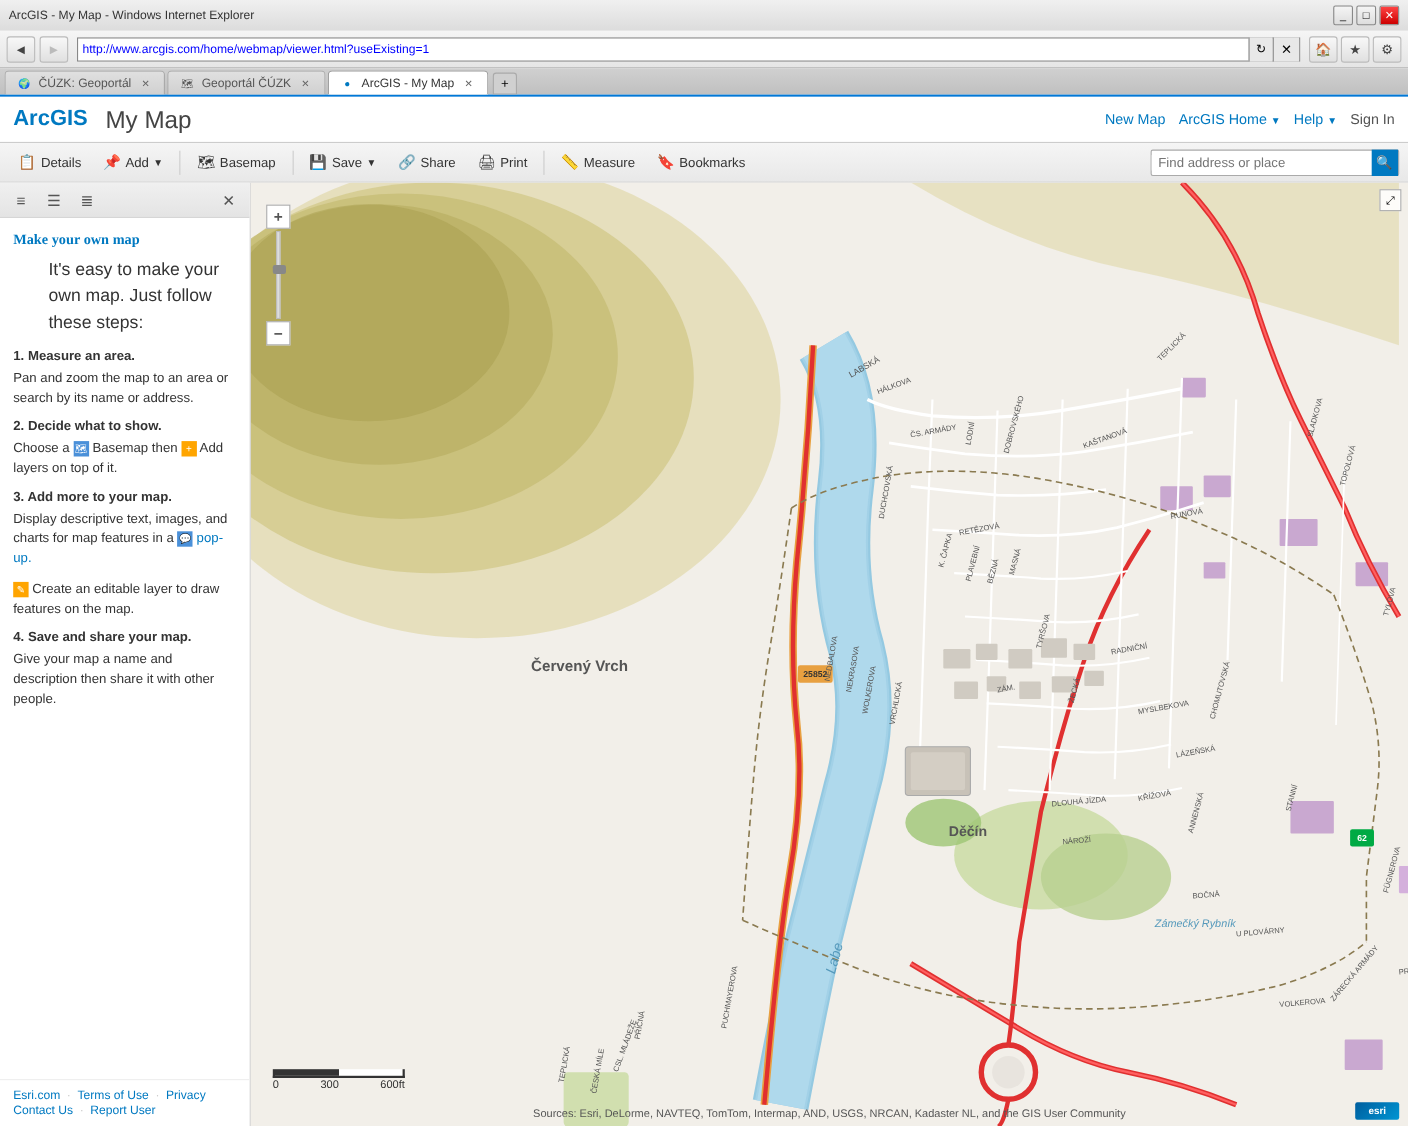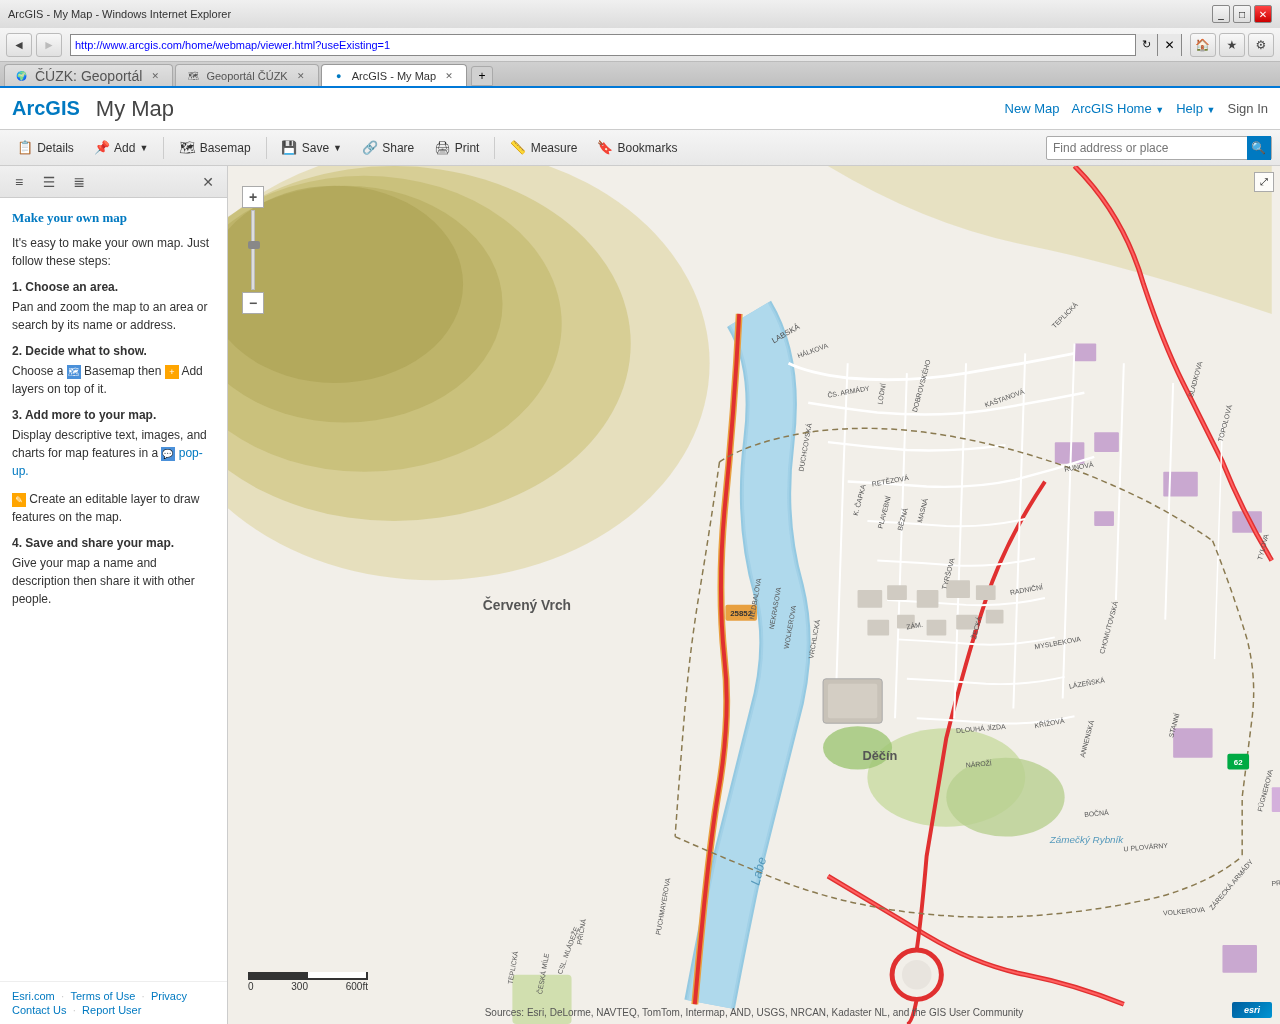--- a/index.html
+++ b/index.html
@@ -42,21 +42,21 @@
     
     .main-content { display: flex; flex: 1; overflow: hidden; }
 
     
     .sidebar { width: 228px; background: white; border-right: 1px solid #ccc; display: flex; flex-direction: column; overflow: hidden; }
     .sidebar-toolbar { height: 32px; background: linear-gradient(to bottom, #f0f0f0, #e4e4e4); display: flex; align-items: center; padding: 0 6px; gap: 4px; border-bottom: 1px solid #ccc; }
     .sidebar-icon-btn { width: 26px; height: 24px; border: 1px solid transparent; border-radius: 2px; display: flex; align-items: center; justify-content: center; cursor: pointer; color: #555; font-size: 14px; }
     .sidebar-close { margin-left: auto; }
     .sidebar-content { flex: 1; padding: 12px; overflow-y: auto; }
     .sidebar-heading { font-size: 13px; font-weight: bold; color: #0079c1; margin-bottom: 8px; cursor: pointer; font-family: Liberation Serif, serif; }
-    .sidebar-text { font-size: 12px; color: #333; line-height: 1.5; margin-bottom: 10px; }
+    .sidebar-text { font-size: 16px; color: #333; line-height: 1.5; margin-bottom: 10px; margin-left: 32px; }
     .step-heading { font-size: 12px; font-weight: bold; color: #333; margin-bottom: 4px; }
     .step-text { font-size: 12px; color: #333; line-height: 1.5; margin-bottom: 10px; }
     .link-text { color: #0079c1; cursor: pointer; }
     .sidebar-footer { padding: 8px 12px; border-top: 1px solid #eee; font-size: 11px; color: #666; }
     .footer-links { display: flex; gap: 6px; flex-wrap: wrap; }
     .footer-link { color: #0079c1; cursor: pointer; }
     .footer-sep { color: #ccc; }
 
     
     .map-area { flex: 1; position: relative; overflow: hidden; background: #f2efe9; }
@@ -74,21 +74,21 @@
     
     .scale-bar { position: absolute; bottom: 32px; left: 20px; }
     .scale-line { width: 120px; height: 8px; border: 2px solid #333; border-top: none; background: linear-gradient(to right, #333 50%, white 50%); }
     .scale-labels { display: flex; justify-content: space-between; font-size: 10px; color: #333; margin-top: 1px; }
 
     
     .attribution { position: absolute; bottom: 6px; left: 50%; transform: translateX(-50%); font-size: 10px; color: #555; white-space: nowrap; }
 
     
     .esri-logo { position: absolute; bottom: 6px; right: 8px; font-size: 9px; color: #888; text-align: right; }
-    .esri-logo-box { width: 40px; height: 16px; background: linear-gradient(135deg, #005e9e, #0095d3); border-radius: 2px; display: flex; align-items: center; justify-content: center; color: white; font-size: 9px; font-weight: bold; margin-left: auto; font-style: italic; }
+    .esri-logo-box { width: 40px; height: 16px; background: linear-gradient(135deg, #005e9e, #0095d3); border-radius: 2px; display: flex; align-items: center; justify-content: center; color: white; font-size: 9px; font-weight: bold; margin-left: auto; }
 
     
     .map-expand { position: absolute; top: 6px; right: 6px; width: 20px; height: 20px; background: rgba(255,255,255,0.9); border: 1px solid #aaa; cursor: pointer; display: flex; align-items: center; justify-content: center; font-size: 10px; }
 
     
     .ie-address { display: flex; align-items: center; flex: 1; height: 22px; border: 1px solid #888; background: white; margin: 0 4px; }
     .ie-address-text { font-size: 11px; padding: 0 4px; color: #00f; flex: 1; }
     .ie-search-btn { width: 24px; height: 22px; background: #e8e8e8; border-left: 1px solid #888; display: flex; align-items: center; justify-content: center; cursor: pointer; font-size: 12px; }
     .ie-refresh-btn { width: 22px; height: 22px; background: #e8e8e8; border-left: 1px solid #888; display: flex; align-items: center; justify-content: center; cursor: pointer; font-size: 11px; }
   </style>
@@ -115,21 +115,21 @@
   <div class="nav-icons">
     <div class="nav-btn">🏠</div>
     <div class="nav-btn">★</div>
     <div class="nav-btn">⚙</div>
   </div>
 </div>
 
 <div class="tab-bar">
   <div class="tab inactive">
     <span class="tab-favicon">🌍</span>
-    <span style="font-size:14px;">ČÚZK: Geoportál</span>
+    <span style="font-size:11px;">ČÚZK: Geoportál</span>
     <span class="tab-close">✕</span>
   </div>
   <div class="tab inactive">
     <span class="tab-favicon">🗺</span>
     <span style="font-size:11px;">Geoportál ČÚZK</span>
     <span class="tab-close">✕</span>
   </div>
   <div class="tab active">
     <span class="tab-favicon" style="color:#0079c1;">●</span>
     <span style="font-size:11px;">ArcGIS - My Map</span>
@@ -213,21 +213,21 @@
         <div class="sidebar-icon-btn sidebar-close">✕</div>
       </div>
 
       <div class="sidebar-content">
         <div class="sidebar-heading">Make your own map</div>
         <p class="sidebar-text">It's easy to make your own map. Just follow these steps:</p>
 
         <div>
           <p class="step-heading">
             <span>1.</span>
-            <span>Choose an area.</span>
+            <span>Measure an area.</span>
           </p>
           <p class="step-text">Pan and zoom the map to an area or search by its name or address.</p>
         </div>
 
         <div>
           <p class="step-heading">
             <span>2.</span>
             <span>Decide what to show.</span>
           </p>
           <p class="step-text">

